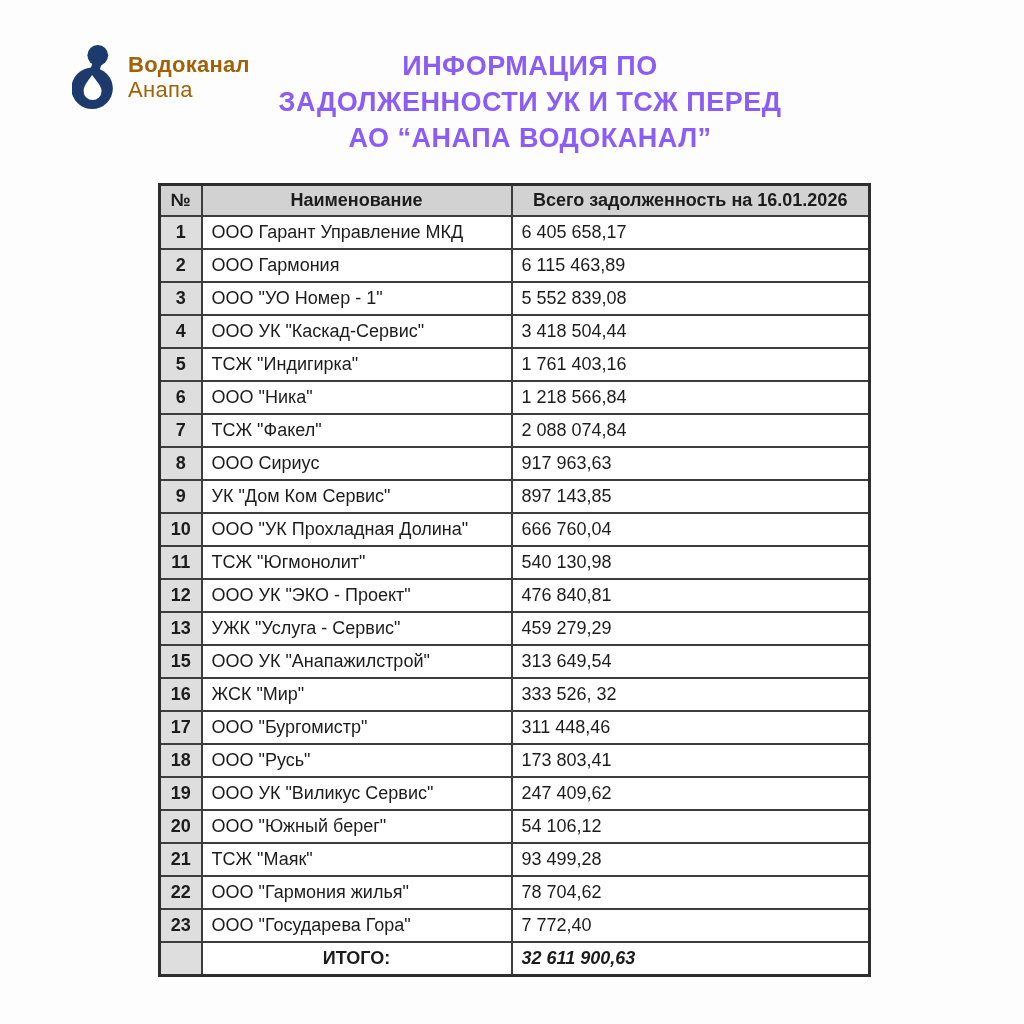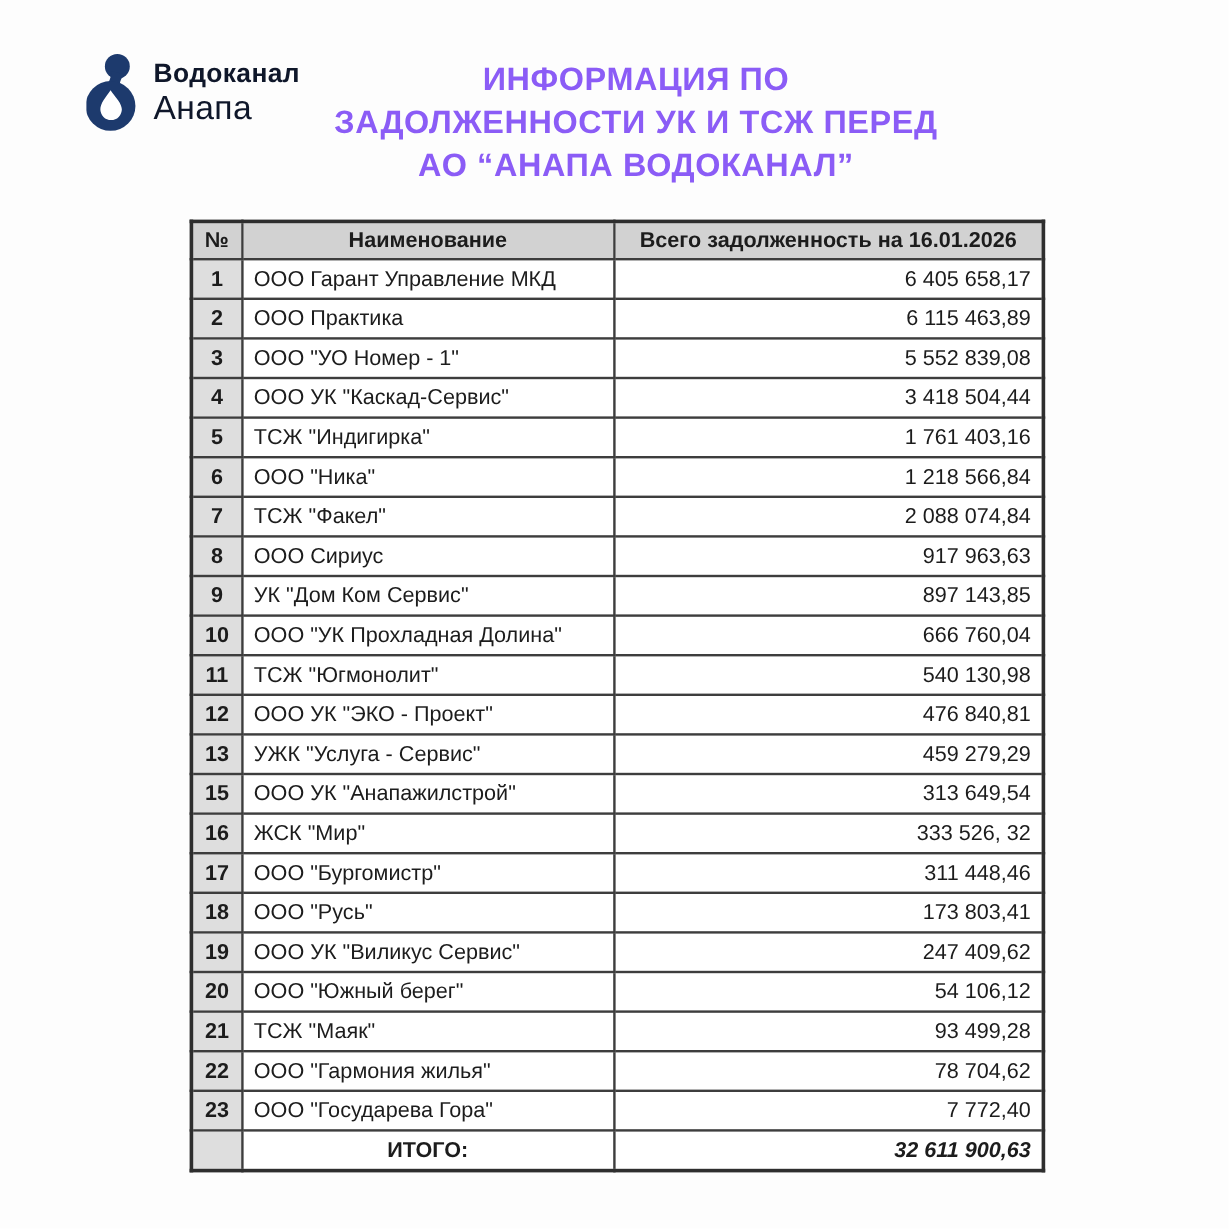--- a/index.html
+++ b/index.html
@@ -15,23 +15,23 @@
   
   .logo {
     position: absolute;
     left: 72px;
     top: 44px;
     display: flex;
     align-items: center;
     gap: 12px;
   }
   .logo-icon { width: 44px; height: 66px; }
-  .logo-text { line-height: 1.15; color: #0f172a; }
+  .logo-text { line-height: 1.15; color: #a16207; }
   .logo-text .l1 { font-weight: bold; font-size: 22px; letter-spacing: 0.3px; }
-  .logo-text .l2 { font-weight: normal; font-size: 28px; letter-spacing: 0.3px; }
+  .logo-text .l2 { font-weight: normal; font-size: 22px; letter-spacing: 0.3px; }
   .title-block {
     position: absolute;
     left: 260px;
     top: 48px;
     width: 540px;
     text-align: center;
     color: #8b5cf6;
     font-weight: bold;
     font-size: 27px;
     line-height: 36px;
@@ -65,21 +65,21 @@
     text-align: center;
     height: 29px;
   }
   td.num {
     background: #dedede;
     font-weight: bold;
     text-align: center;
     padding: 0 2px;
   }
   td.name { text-align: left; background: #ffffff; }
-  td.val  { text-align: right; background: #ffffff; margin-left: 47px; }
+  td.val  { background: #ffffff; margin-left: 47px; }
   tr.total td.name { text-align: center; font-weight: bold; }
   tr.total td.val  { font-weight: bold; font-style: italic; }
   tr.total td.num  { background: #dedede; }
 </style>
 </head>
 <body>
 
 <div class="page">
 
   <div class="logo">
@@ -115,21 +115,21 @@
       </tr>
     </thead>
     <tbody id="debt-rows">
         <tr>
           <td class="num">1</td>
           <td class="name">ООО Гарант Управление МКД</td>
           <td class="val">6 405 658,17</td>
         </tr>
         <tr>
           <td class="num">2</td>
-          <td class="name">ООО Практика</td>
+          <td class="name">ООО Гармония</td>
           <td class="val">6 115 463,89</td>
         </tr>
         <tr>
           <td class="num">3</td>
           <td class="name">ООО "УО Номер - 1"</td>
           <td class="val">5 552 839,08</td>
         </tr>
         <tr>
           <td class="num">4</td>
           <td class="name">ООО УК "Каскад-Сервис"</td>

